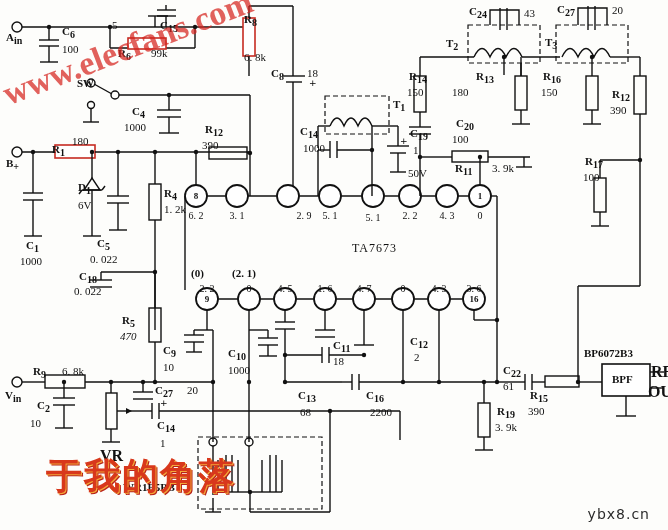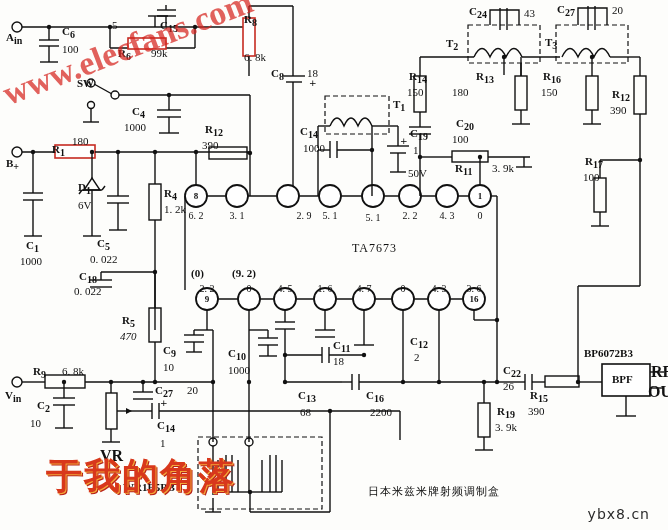--- a/index.html
+++ b/index.html
@@ -504,21 +504,21 @@
   <div class="lbl md bold" style="left:410px;top:336px;">C<span class="sub">12</span></div>
   <div class="lbl md" style="left:414px;top:352px;">2</div>
 
   <div class="lbl md bold" style="left:298px;top:390px;">C<span class="sub">13</span></div>
   <div class="lbl md" style="left:300px;top:407px;">68</div>
 
   <div class="lbl md bold" style="left:366px;top:390px;">C<span class="sub">16</span></div>
   <div class="lbl md" style="left:370px;top:407px;">2200</div>
 
   <div class="lbl md bold" style="left:503px;top:365px;">C<span class="sub">22</span></div>
-  <div class="lbl md" style="left:503px;top:381px;">26</div>
+  <div class="lbl md" style="left:503px;top:381px;">61</div>
 
   <div class="lbl md bold" style="left:497px;top:406px;">R<span class="sub">19</span></div>
   <div class="lbl md" style="left:495px;top:422px;">3. 9k</div>
 
   <div class="lbl md bold" style="left:530px;top:390px;">R<span class="sub">15</span></div>
   <div class="lbl md" style="left:528px;top:406px;">390</div>
 
   <div class="lbl md bold" style="left:584px;top:348px;">BP6072B3</div>
   <div class="lbl md bold" style="left:612px;top:374px;">BPF</div>
   <div class="lbl sm bold" style="left:651px;top:364px;">RF</div>
@@ -561,33 +561,32 @@
   <div class="pinv" style="left:181px;top:210px;">6. 2</div>
   <div class="pinv" style="left:222px;top:210px;">3. 1</div>
   <div class="pinv" style="left:273px;top:210px;margin-left:16px;">2. 9</div>
   <div class="pinv" style="left:315px;top:210px;">5. 1</div>
   <div class="pinv" style="left:358px;top:212px;">5. 1</div>
   <div class="pinv" style="left:395px;top:210px;">2. 2</div>
   <div class="pinv" style="left:432px;top:210px;">4. 3</div>
   <div class="pinv" style="left:465px;top:210px;">0</div>
 
   <div class="lbl md bold" style="left:191px;top:268px;">(0)</div>
-  <div class="lbl md bold" style="left:232px;top:268px;">(9. 2)</div>
+  <div class="lbl md bold" style="left:232px;top:268px;">(2. 1)</div>
 
   <div class="pinv" style="left:192px;top:283px;">2. 2</div>
   <div class="pinv" style="left:234px;top:283px;">0</div>
   <div class="pinv" style="left:270px;top:283px;">4. 5</div>
   <div class="pinv" style="left:310px;top:283px;">1. 6</div>
   <div class="pinv" style="left:349px;top:283px;">4. 7</div>
   <div class="pinv" style="left:388px;top:283px;">0</div>
   <div class="pinv" style="left:424px;top:283px;">4. 3</div>
   <div class="pinv" style="left:459px;top:283px;">3. 6</div>
 
   <div class="pinnum" style="left:198px;top:294px;">9</div>
   <div class="pinnum" style="left:465px;top:294px;">16</div>
 
-  <div id="cncap">日本米兹米牌射频调制盒</div>
   <div id="ybx">ybx8.cn</div>
 
   <div class="wm" id="wm1">www.elecfans.com</div>
   <div class="wm" id="wm2">于我的角落</div>
 
 </div>
 
 </body></html>

